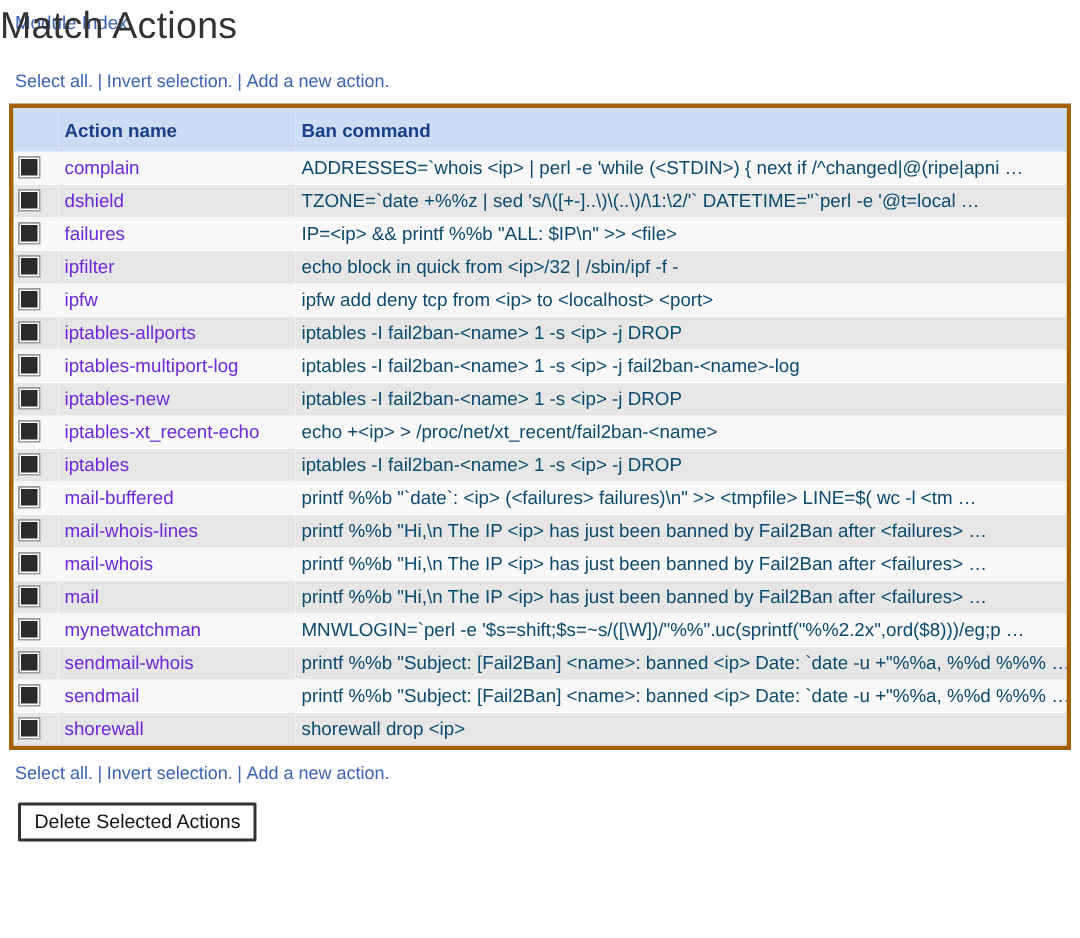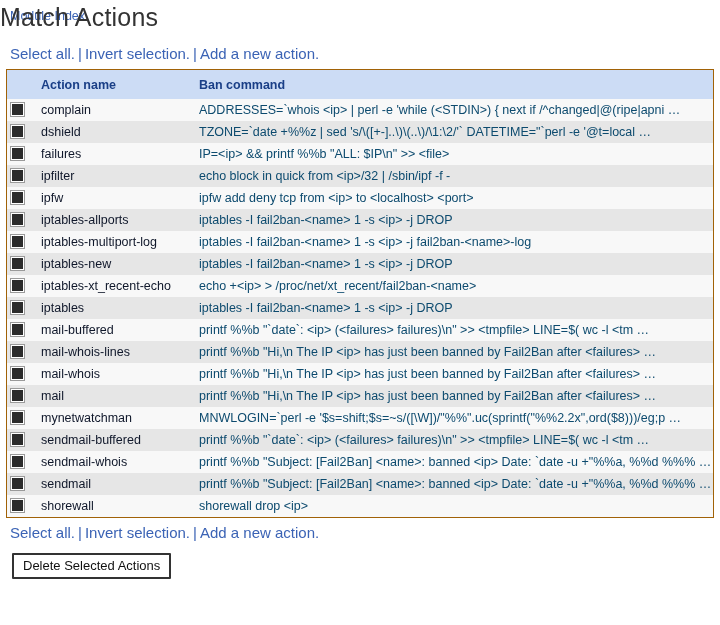--- a/index.html
+++ b/index.html
@@ -41,41 +41,41 @@
     font-weight: 400;
     color: #333333;
     letter-spacing: 0.2px;
     line-height: 34px;
     pointer-events: none;
   }
 
   
   .linkrow {
     padding: 0 10px;
-    font-size: 15px;
+    font-size: 12px;
     color: #3b63b5;
     line-height: 20px;
     white-space: nowrap;
   }
   .linkrow a {
     color: #3b63b5;
     text-decoration: none;
     cursor: pointer;
   }
   .linkrow .sep {
     color: #3b63b5;
     padding: 0 3px;
   }
   .linkrow.top { margin-top: 10px; margin-bottom: 5px; }
   .linkrow.bottom { margin-top: 5px; margin-bottom: 6px; }
 
   
   .table-wrap {
     margin: 0 6px;
-    border: 1px solid #a16207;
+    border: 3px solid #a16207;
     background: #ffffff;
     box-sizing: border-box;
   }
   table.actions {
     width: 100%;
     border-collapse: collapse;
     table-layout: fixed;
   }
   table.actions th {
     background: #ccdcf5;
@@ -100,21 +100,21 @@
     overflow: hidden;
   }
   table.actions tbody tr:nth-child(odd)  { background: #f8f8f8; }
   table.actions tbody tr:nth-child(even) { background: #e6e6e6; }
 
   td.c-check { width: 22px; text-align: left; padding-left: 6px; }
   td.c-name  { width: 150px; }
   td.c-cmd   { color: #0c4a6e; }
 
   .action-link {
-    color: #0f172a;
+    color: #6d28d9;
     text-decoration: none;
     cursor: pointer;
   }
 
   
   .cbx {
     display: inline-block;
     width: 13px;
     height: 13px;
     box-sizing: border-box;
@@ -233,25 +233,20 @@
             <td class="c-name"><a class="action-link" href="#">mail</a></td>
             <td class="c-cmd">printf %%b "Hi,\n The IP &lt;ip&gt; has just been banned by Fail2Ban after &lt;failures&gt; …</td>
           </tr>
           <tr>
             <td class="c-check"><span class="cbx"></span></td>
             <td class="c-name"><a class="action-link" href="#">mynetwatchman</a></td>
             <td class="c-cmd">MNWLOGIN=`perl -e '$s=shift;$s=~s/([\W])/"%%".uc(sprintf("%%2.2x",ord($8)))/eg;p …</td>
           </tr>
           <tr>
             <td class="c-check"><span class="cbx"></span></td>
-            <td class="c-name"><a class="action-link" href="#">sendmail-buffered</a></td>
-            <td class="c-cmd">printf %%b "`date`: &lt;ip&gt; (&lt;failures&gt; failures)\n" &gt;&gt; &lt;tmpfile&gt; LINE=$( wc -l &lt;tm …</td>
-          </tr>
-          <tr>
-            <td class="c-check"><span class="cbx"></span></td>
             <td class="c-name"><a class="action-link" href="#">sendmail-whois</a></td>
             <td class="c-cmd">printf %%b "Subject: [Fail2Ban] &lt;name&gt;: banned &lt;ip&gt; Date: `date -u +"%%a, %%d %%% …</td>
           </tr>
           <tr>
             <td class="c-check"><span class="cbx"></span></td>
             <td class="c-name"><a class="action-link" href="#">sendmail</a></td>
             <td class="c-cmd">printf %%b "Subject: [Fail2Ban] &lt;name&gt;: banned &lt;ip&gt; Date: `date -u +"%%a, %%d %%% …</td>
           </tr>
           <tr>
             <td class="c-check"><span class="cbx"></span></td>

